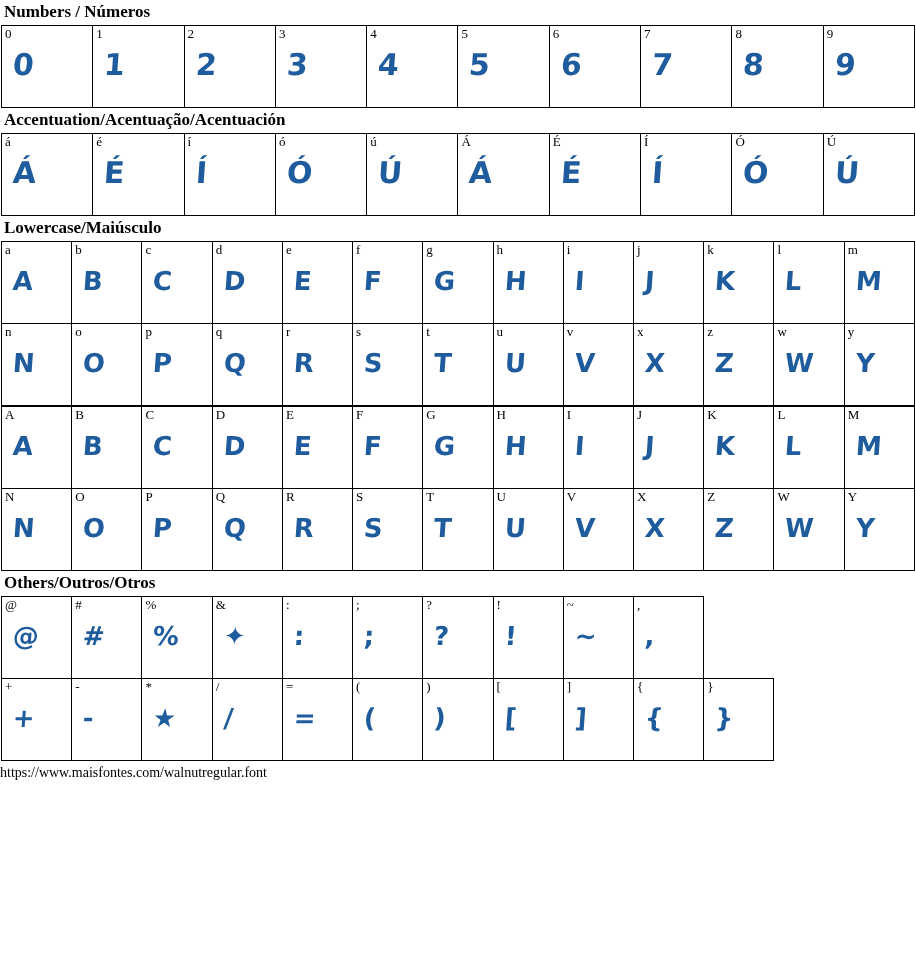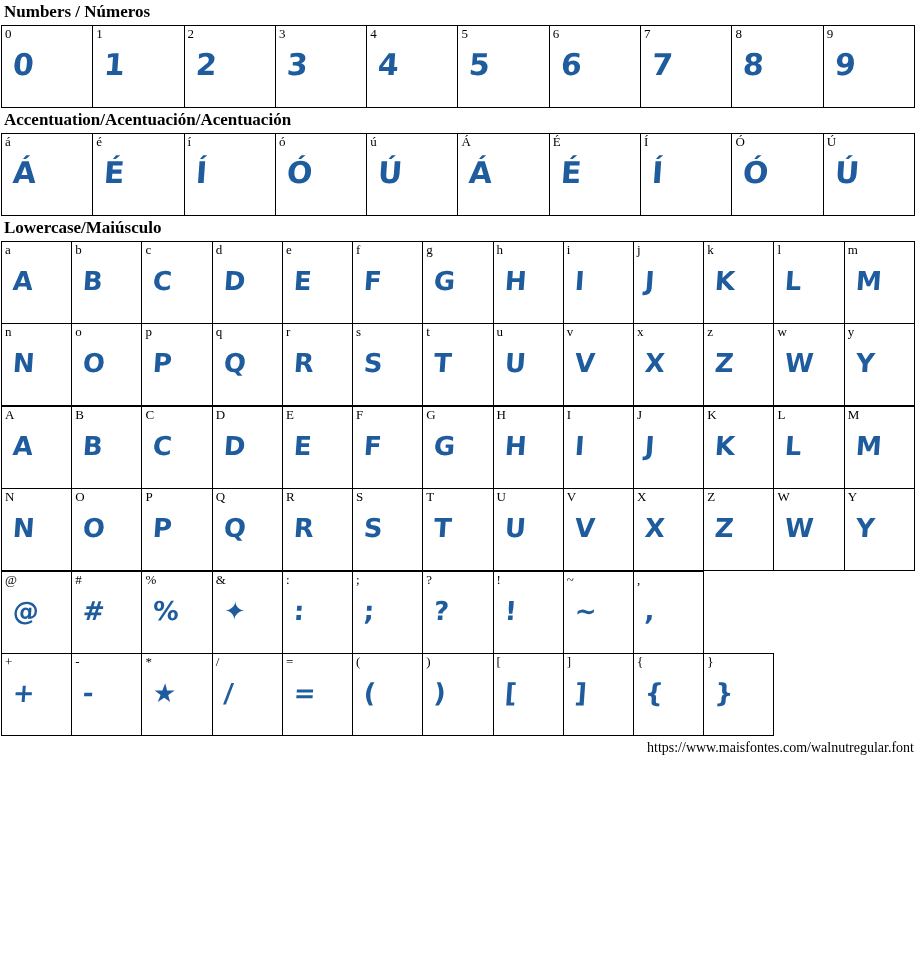--- a/index.html
+++ b/index.html
@@ -66,21 +66,20 @@
     letter-spacing: 0.5px;
     transform: skewX(-4deg);
   }
   .glyph.small {
     font-size: 26px;
   }
   .footer {
     font-family: "Liberation Serif", serif;
     font-size: 14px;
     line-height: 18px;
-    text-align: right;
     padding: 3px 2px 0 0;
     color: #000000;
   }
   .sec-numbers .label { }
 </style>
 </head>
 <body>
 
 <div class="page">
 
@@ -125,21 +124,21 @@
             <span class="glyph">8</span>
           </td>
       <td>
             <span class="label">9</span>
             <span class="glyph">9</span>
           </td>
     </tr>
   </tbody>
     </table>
 
-  <div class="section-title">Accentuation/Acentuación/Acentuación</div>
+  <div class="section-title">Accentuation/Acentuação/Acentuación</div>
   <table class="glyphs">
     <tbody>
         <tr>
       <td>
             <span class="label">á</span>
             <span class="glyph">Á</span>
           </td>
       <td>
             <span class="label">é</span>
             <span class="glyph">É</span>
@@ -400,20 +399,21 @@
             <span class="glyph small">W</span>
           </td>
       <td>
             <span class="label">Y</span>
             <span class="glyph small">Y</span>
           </td>
     </tr>
   </tbody>
     </table>
 
+  <div class="section-title">Others/Outros/Otros</div>
   <table class="glyphs">
     <tbody>
         <tr>
       <td>
             <span class="label">@</span>
             <span class="glyph small">@</span>
           </td>
       <td>
             <span class="label">#</span>
             <span class="glyph small">#</span>

